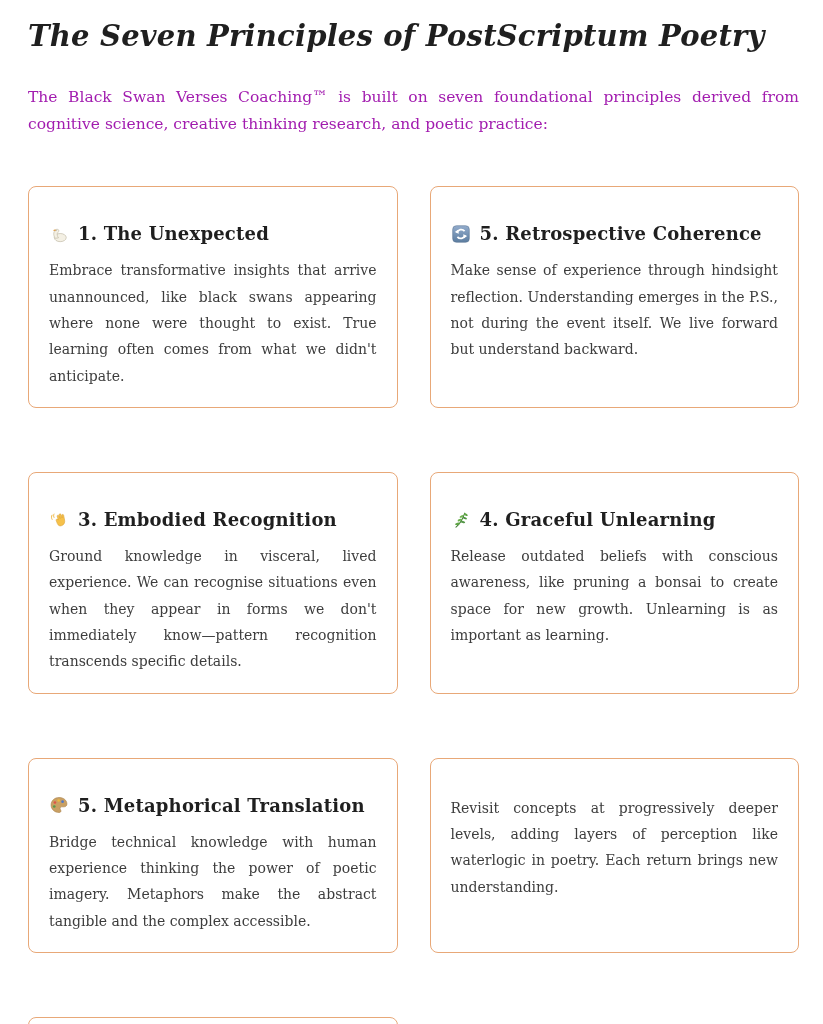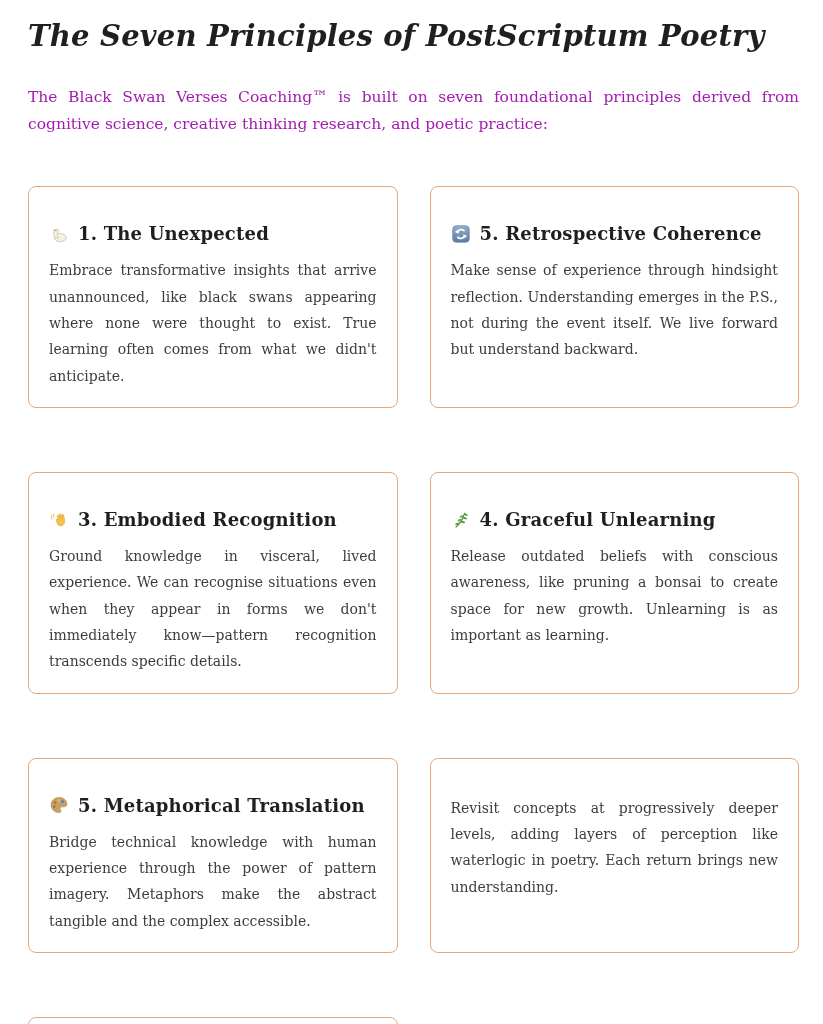--- a/index.html
+++ b/index.html
@@ -178,21 +178,21 @@
           <svg viewBox="0 0 24 24" aria-hidden="true">
             <path d="M12,3 C6.5,3 2.5,7 2.5,12 C2.5,17 6.5,21 12,21 C13.6,21 14.6,20 14.3,18.8 C14.1,17.8 13.3,17.3 13.3,16.3 C13.3,15 14.3,14.2 15.6,14.2 L18,14.2 C20.1,14.2 21.5,12.8 21.5,10.8 C21.5,6.2 17.2,3 12,3 Z" fill="#c9a063" stroke="#a87f49" stroke-width="0.7"></path>
             <circle cx="7.1" cy="9" r="1.6" fill="#df5448"></circle>
             <circle cx="11.6" cy="6.6" r="1.6" fill="#f0b93d"></circle>
             <circle cx="16.3" cy="8" r="1.6" fill="#4e77c9"></circle>
             <circle cx="6.3" cy="13.8" r="1.6" fill="#57984a"></circle>
           </svg>
         </span>
         <span>5. Metaphorical Translation</span>
       </h2>
-      <p class="card-body">Bridge technical knowledge with human experience through the power of pattern imagery. Metaphors make the abstract tangible and the complex accessible.</p>
+      <p class="card-body">Bridge technical knowledge with human experience thinking the power of poetic imagery. Metaphors make the abstract tangible and the complex accessible.</p>
     </section>
 
     <section class="card">
       <p class="card-body">Revisit concepts at progressively deeper levels, adding layers of perception like waterlogic in poetry. Each return brings new understanding.</p>
     </section>
 
     <section class="card">
       <h2 class="card-title">
         <span class="icon">
           <svg viewBox="0 0 24 24" aria-hidden="true">

